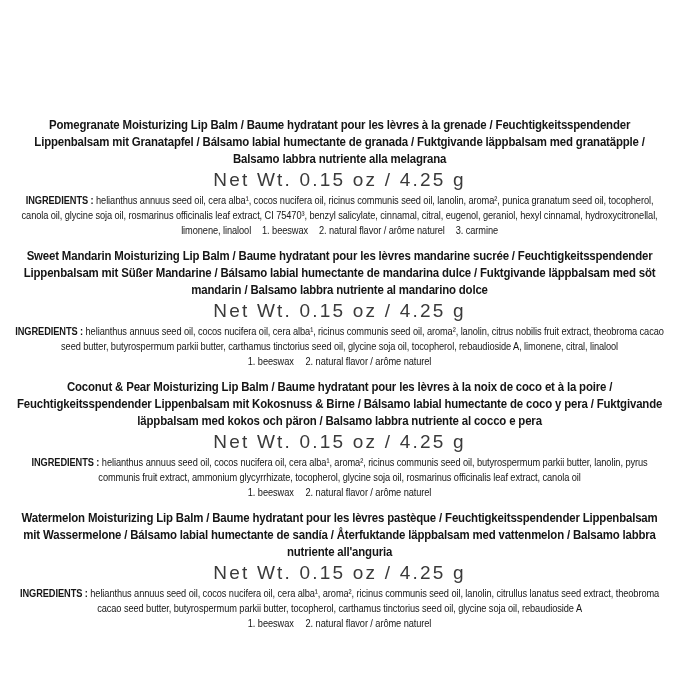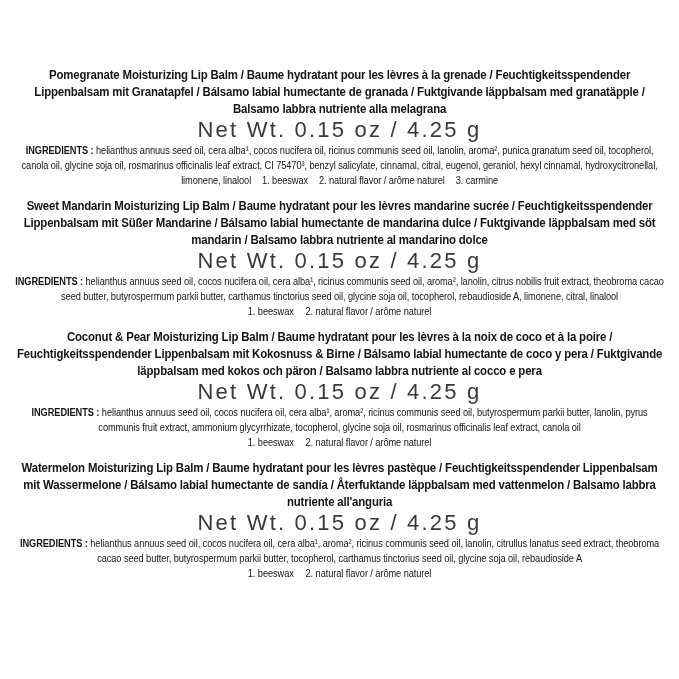--- a/index.html
+++ b/index.html
@@ -7,21 +7,21 @@
     width: 679px;
     height: 679px;
     background: #ffffff;
     overflow: hidden;
     font-family: "Liberation Sans", sans-serif;
     color: #1a1a1a;
   }
   .label-sheet {
     width: 655px;
     margin: 0 auto;
-    padding-top: 66px;
+    padding-top: 116px;
   }
   .product-block {
     margin-bottom: 9px;
     text-align: center;
   }
   
   .squeeze {
     width: 779px;
     transform: scaleX(0.841);
     transform-origin: 0 0;
@@ -30,21 +30,21 @@
     margin: 0 0 1px 0;
     font-size: 13.6px;
     font-weight: bold;
     line-height: 17px;
     letter-spacing: -0.2px;
     color: #151515;
     text-align: center;
   }
   .net-weight {
     margin: 0 0 2px 0;
-    font-size: 22px;
+    font-size: 19px;
     font-weight: 400;
     line-height: 23px;
     letter-spacing: 2.2px;
     color: #3a3a3a;
     text-align: center;
   }
   .ingredients {
     margin: 0;
     font-size: 11px;
     line-height: 15px;

